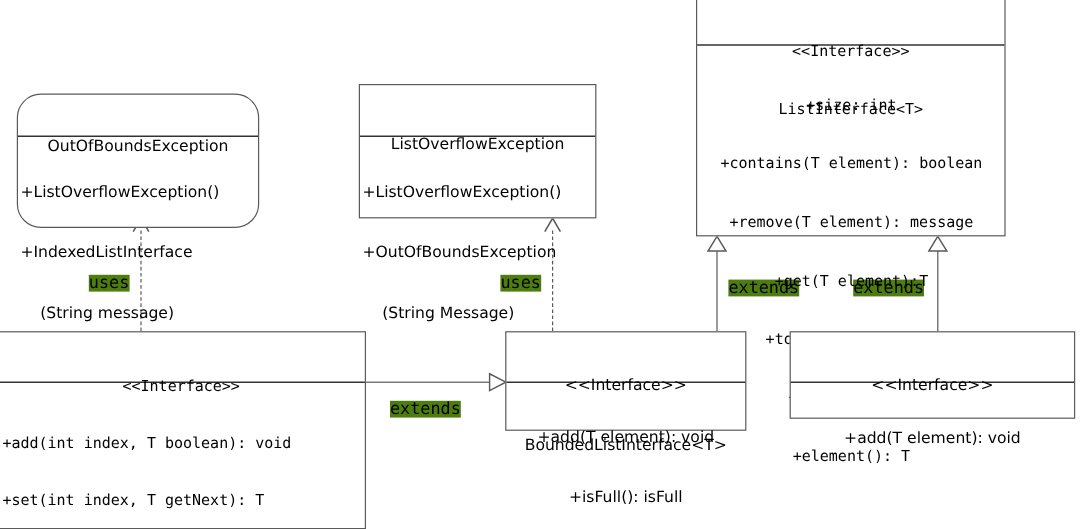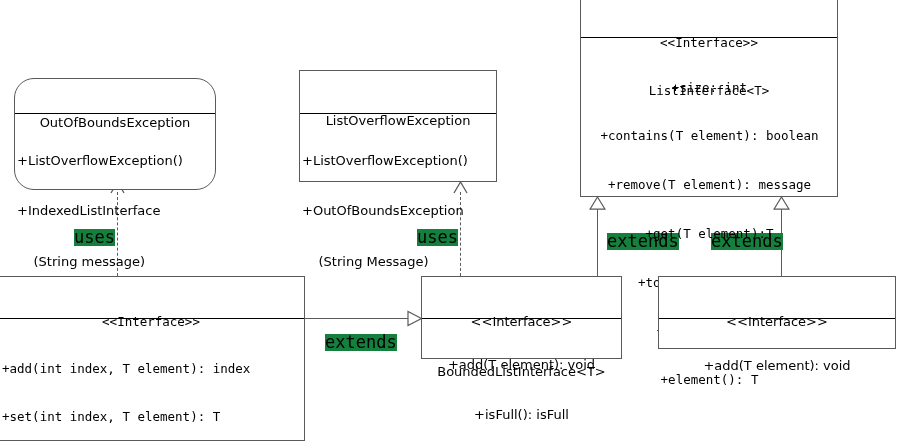--- a/index.html
+++ b/index.html
@@ -70,24 +70,24 @@
   .tri-wrap svg { display: block; }
 
   
   .arrow-open { position: absolute; z-index: 4; }
   .arrow-open svg { display: block; }
 
   
   .edge-label {
     position: absolute;
     font-family: "DejaVu Sans Mono", "Liberation Mono", monospace;
-    font-size: 17px;
+    font-size: 14px;
     color: #000000;
     white-space: pre;
-    background: #15803d;
+    background: #4d7c0f;
     z-index: 3;
     line-height: 1;
   }
 </style>
 </head>
 <body>
 
 <div id="canvas">
 
   <div class="edge-line-v dashed" style="left:117px; top:192px; height:84px;"></div>
@@ -166,22 +166,22 @@
       <span class="member">+reset(): void</span>
       <span class="member">+element(): T</span>
     </div>
   </div>
 
   <div class="uml-box" style="left:-3px; top:276px; width:308px; height:165px;">
     <div class="uml-header font-mono align-center" style="height:42px; padding-top:5px;">
       <span class="stereotype">&lt;&lt;Interface&gt;&gt;</span>
     </div>
     <div class="uml-body font-mono align-left" style="padding-top:9px; padding-left:4px;">
-      <span class="member">+add(int index, T element): index</span>
-      <span class="member">+set(int index, T element): T</span>
+      <span class="member">+add(int index, T boolean): void</span>
+      <span class="member">+set(int index, T getNext): T</span>
       
       
       
     </div>
   </div>
 
   <div class="uml-box" style="left:421px; top:276px; width:201px; height:83px;">
     <div class="uml-header font-sans align-center" style="height:42px; padding-top:4px;">
       <span class="stereotype">&lt;&lt;Interface&gt;&gt;</span>
       <span class="cls-name">BoundedListInterface&lt;T&gt;</span>

